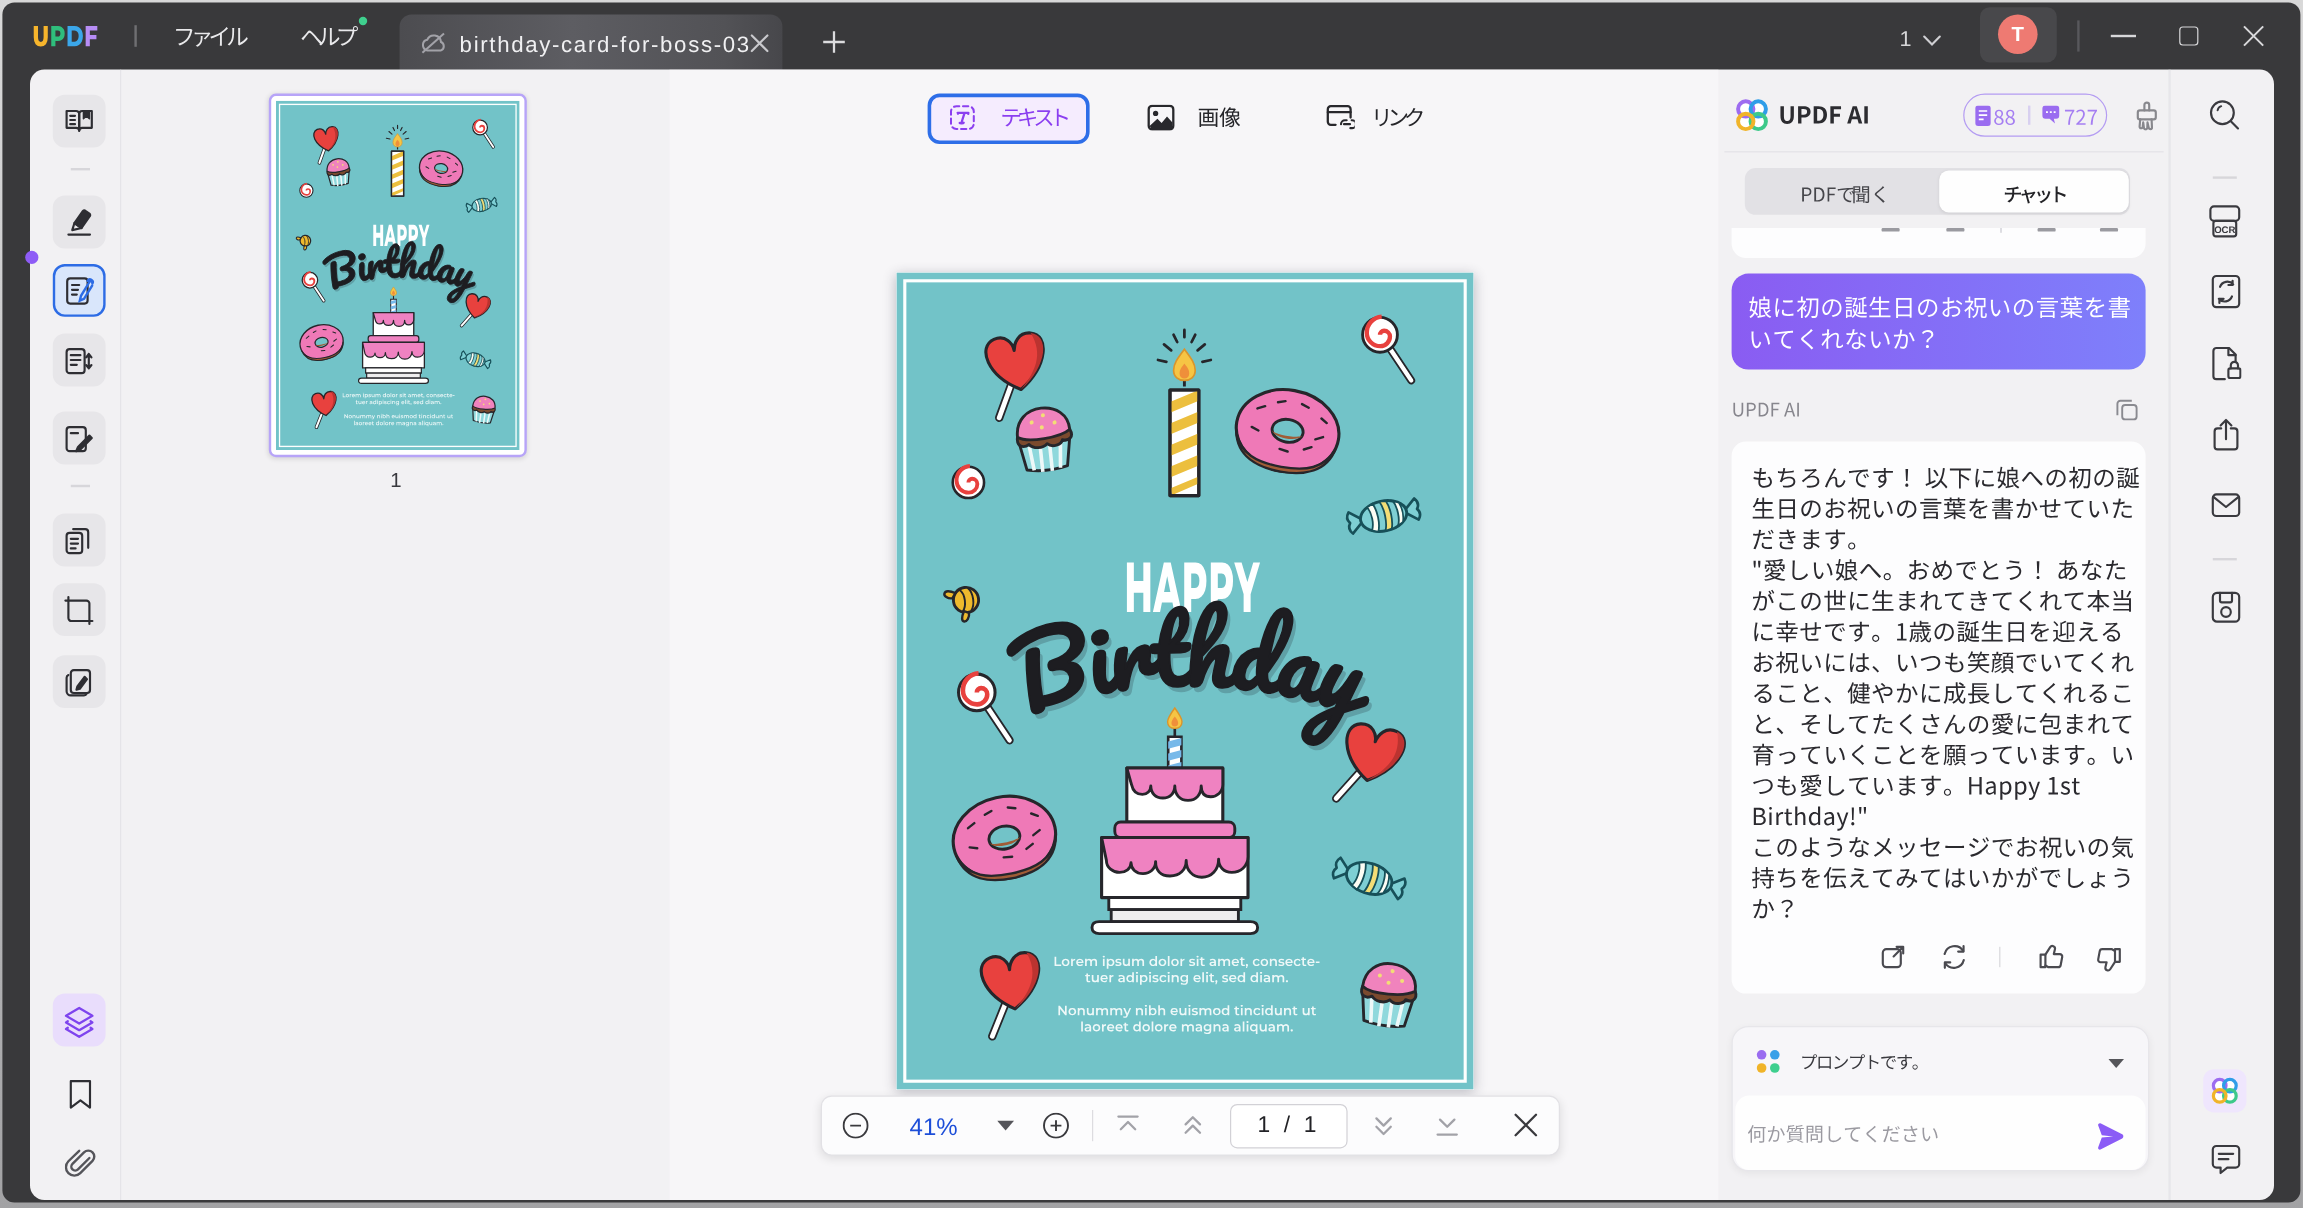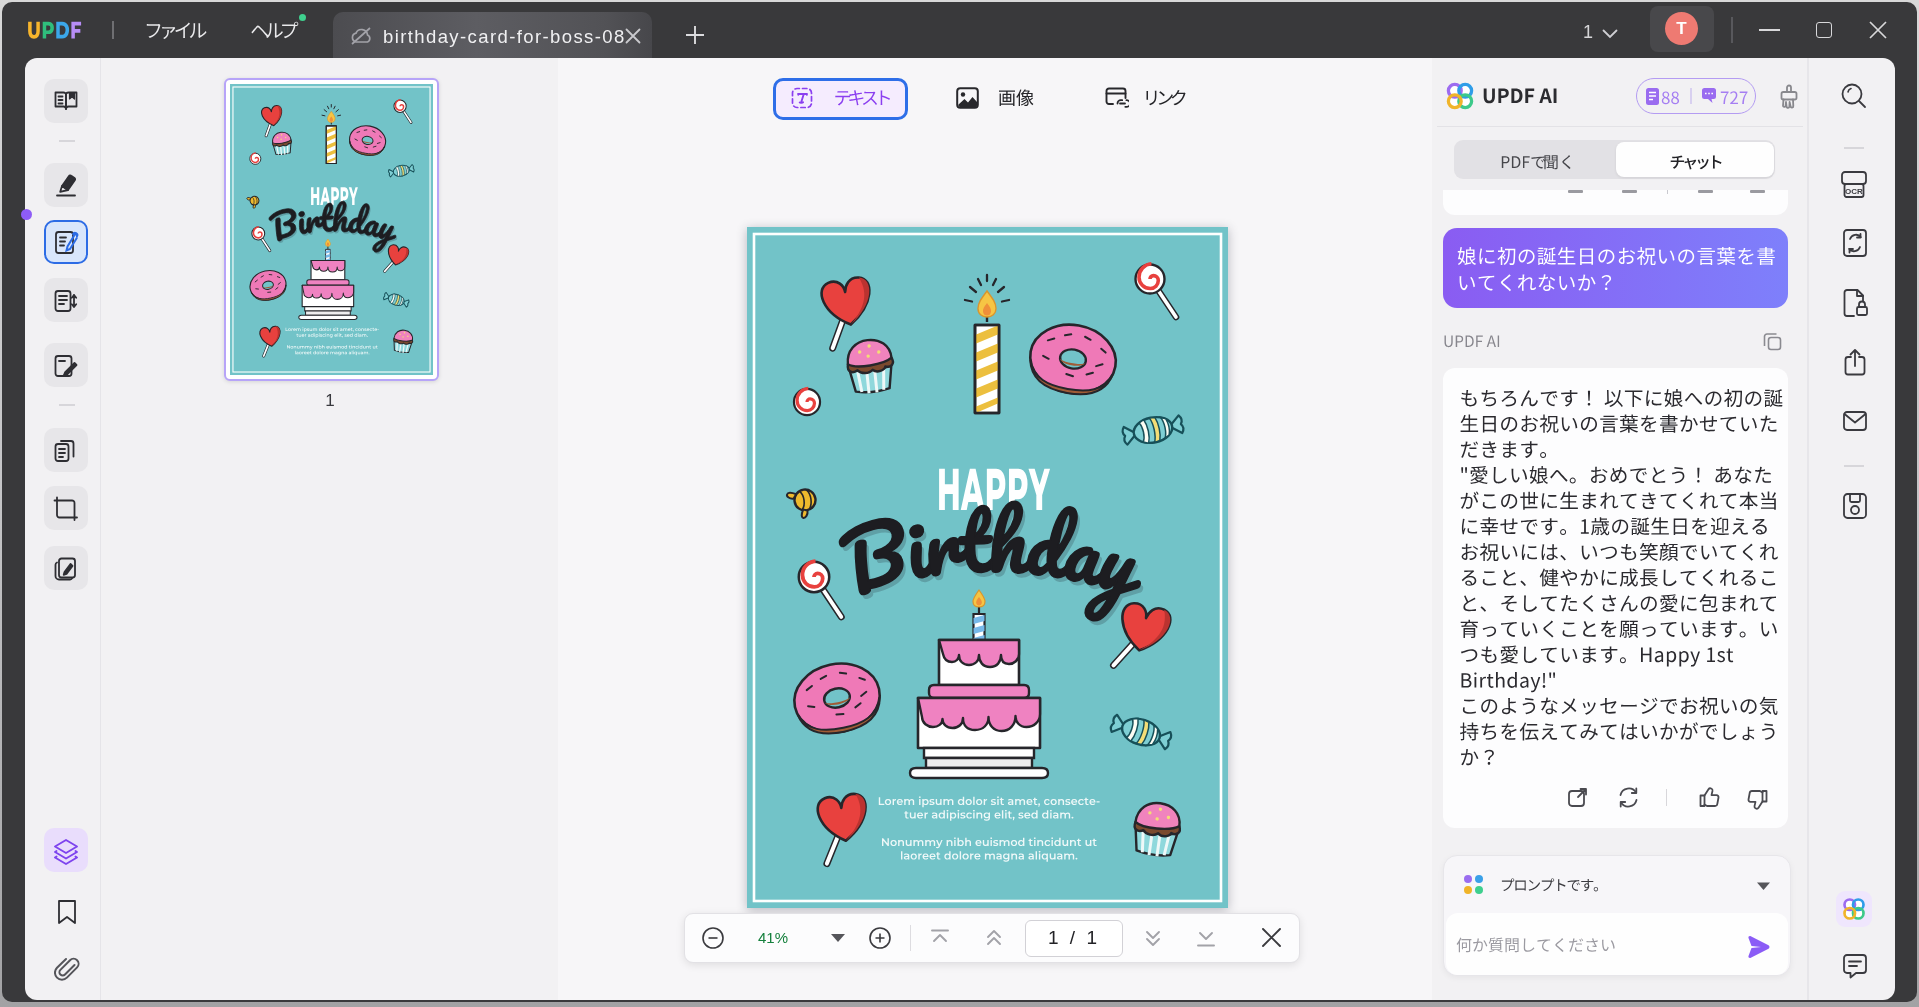--- a/index.html
+++ b/index.html
@@ -9,21 +9,21 @@
 .ic{position:absolute}
 </style></head><body>
 <div id="win"></div>
 <div class="abs" style="left:112px;top:21px;width:2px;height:18px;background:#6f6f72"></div>
 <div class="abs" style="left:299px;top:14px;width:7px;height:7px;border-radius:50%;background:#3fd08e"></div>
 <div class="abs" style="left:333px;top:12px;width:319px;height:48px;border-radius:10px 10px 0 0;background:linear-gradient(90deg,#4c4c50,#5d5d62 45%,#525256 85%,#47474b)"></div>
 <svg class="ic" style="left:349px;top:26px" width="24" height="20" viewBox="0 0 24 20">
     <path d="M7 16 A4.5 4.5 0 0 1 7 7.2 A6 6 0 0 1 18.5 9 A3.8 3.8 0 0 1 18.5 16 Z" fill="none" stroke="#a2a2a8" stroke-width="1.7"></path>
     <path d="M3 18 L21 2" stroke="#a2a2a8" stroke-width="1.7"></path>
   </svg>
-<div class="abs" style="left:383px;top:26px;width:250px;height:22px;white-space:nowrap;color:#f0f0f2;font-size:18.5px;letter-spacing:1.4px">birthday-card-for-boss-08</div>
+<div class="abs" style="left:383px;top:26px;width:250px;height:22px;white-space:nowrap;color:#f0f0f2;font-size:18.5px;letter-spacing:1.4px">birthday-card-for-boss-03</div>
 <svg class="ic" style="left:625px;top:28px" width="16" height="16" viewBox="0 0 16 16">
     <path d="M1.5 1.5 L14.5 14.5 M14.5 1.5 L1.5 14.5" stroke="#c9c9cd" stroke-width="1.8" stroke-linecap="round"></path>
   </svg>
 <svg class="ic" style="left:685px;top:25px" width="20" height="20" viewBox="0 0 20 20">
     <path d="M10 1 V19 M1 10 H19" stroke="#dcdcde" stroke-width="1.9"></path>
   </svg>
 <div class="abs" style="left:1583px;top:22px;color:#d6d6d8;font-size:18px">1</div>
 <svg class="ic" style="left:1602px;top:29px" width="16" height="10" viewBox="0 0 16 10">
     <path d="M1.5 1.5 L8 8 L14.5 1.5" fill="none" stroke="#cfcfd3" stroke-width="1.8" stroke-linecap="round"></path>
   </svg>
@@ -54,21 +54,21 @@
     <div class="abs" style="left:199px;top:20px;width:215px;height:303px;border:2.5px solid #b7a4f8;border-radius:6px;background:#fff;box-shadow:0 1px 4px rgba(0,0,0,0.12)"></div>
     <div class="abs" style="left:305px;top:333px;width:100px;height:20px;margin-left:-50px;text-align:center;color:#39393e;font-size:17px">1</div>
     <div class="abs" style="left:748px;top:20px;width:135px;height:42px;background:#f5ecfe;border:3px solid #2e6ee8;border-radius:10px"></div>
     <svg class="ic" style="left:722px;top:169px;box-shadow:0 2px 10px rgba(40,40,60,0.30)" width="481" height="681" viewBox="0 0 481 681">
       <use href="#card"></use>
     </svg>
     <svg class="ic" style="left:205px;top:26px" width="203" height="291" viewBox="0 0 481 681" preserveAspectRatio="none">
       <use href="#card"></use>
     </svg>
     <div class="abs" style="left:659px;top:855px;width:616px;height:50px;background:#fcfcfd;border:1px solid #e2e1e5;border-radius:9px;box-shadow:0 2px 8px rgba(0,0,0,0.10)"></div>
-    <div class="abs" style="left:733px;top:871px;width:60px;color:#15803d;font-size:15px">41%</div>
+    <div class="abs" style="left:733px;top:871px;width:60px;color:#1d4ed8;font-size:20px">41%</div>
     <div class="abs" style="left:885px;top:867px;width:1px;height:26px;background:#dddce0"></div>
     <div class="abs" style="left:1000px;top:862px;width:98px;height:37px;background:#fff;border:1px solid #d2d1d6;border-radius:6px"></div>
     <div class="abs" style="left:1000px;top:869px;width:98px;text-align:center;color:#222226;font-size:19px;letter-spacing:3px">1 / 1</div>
     <div class="abs" style="left:1611px;top:20px;width:120px;height:36px;border:1.5px solid #b49cf2;border-radius:18px"></div>
     <div class="abs" style="left:1665px;top:30px;width:1.5px;height:16px;background:#d8d0f0"></div>
     <div class="abs" style="left:1412px;top:68px;width:366px;height:1px;background:#e3e2e6"></div>
     <div class="abs" style="left:1429px;top:82px;width:321px;height:39px;background:#e2e1e5;border-radius:9px"></div>
     <div class="abs" style="left:1591px;top:84px;width:158px;height:35px;background:#fefefe;border-radius:8px;box-shadow:0 1px 3px rgba(0,0,0,0.08)"></div>
     <div class="abs" style="left:1418px;top:132px;width:345px;height:25px;background:#fdfdfe;border-radius:0 0 12px 12px"></div>
     <div class="abs" style="left:1543px;top:132px;width:20px;height:4px;background:#fdfdfe"></div>

